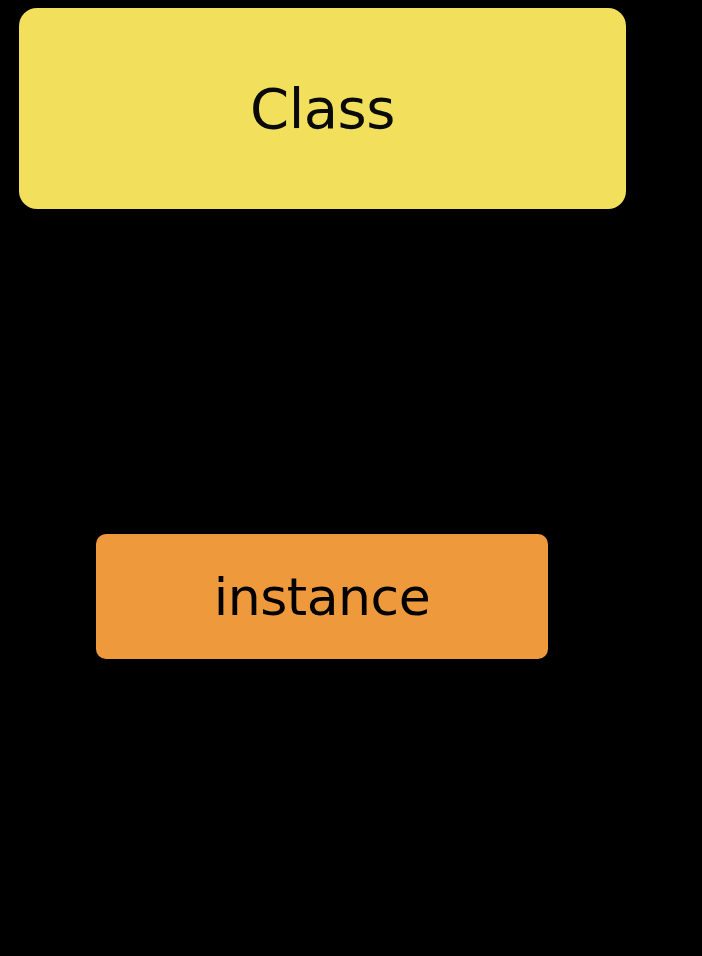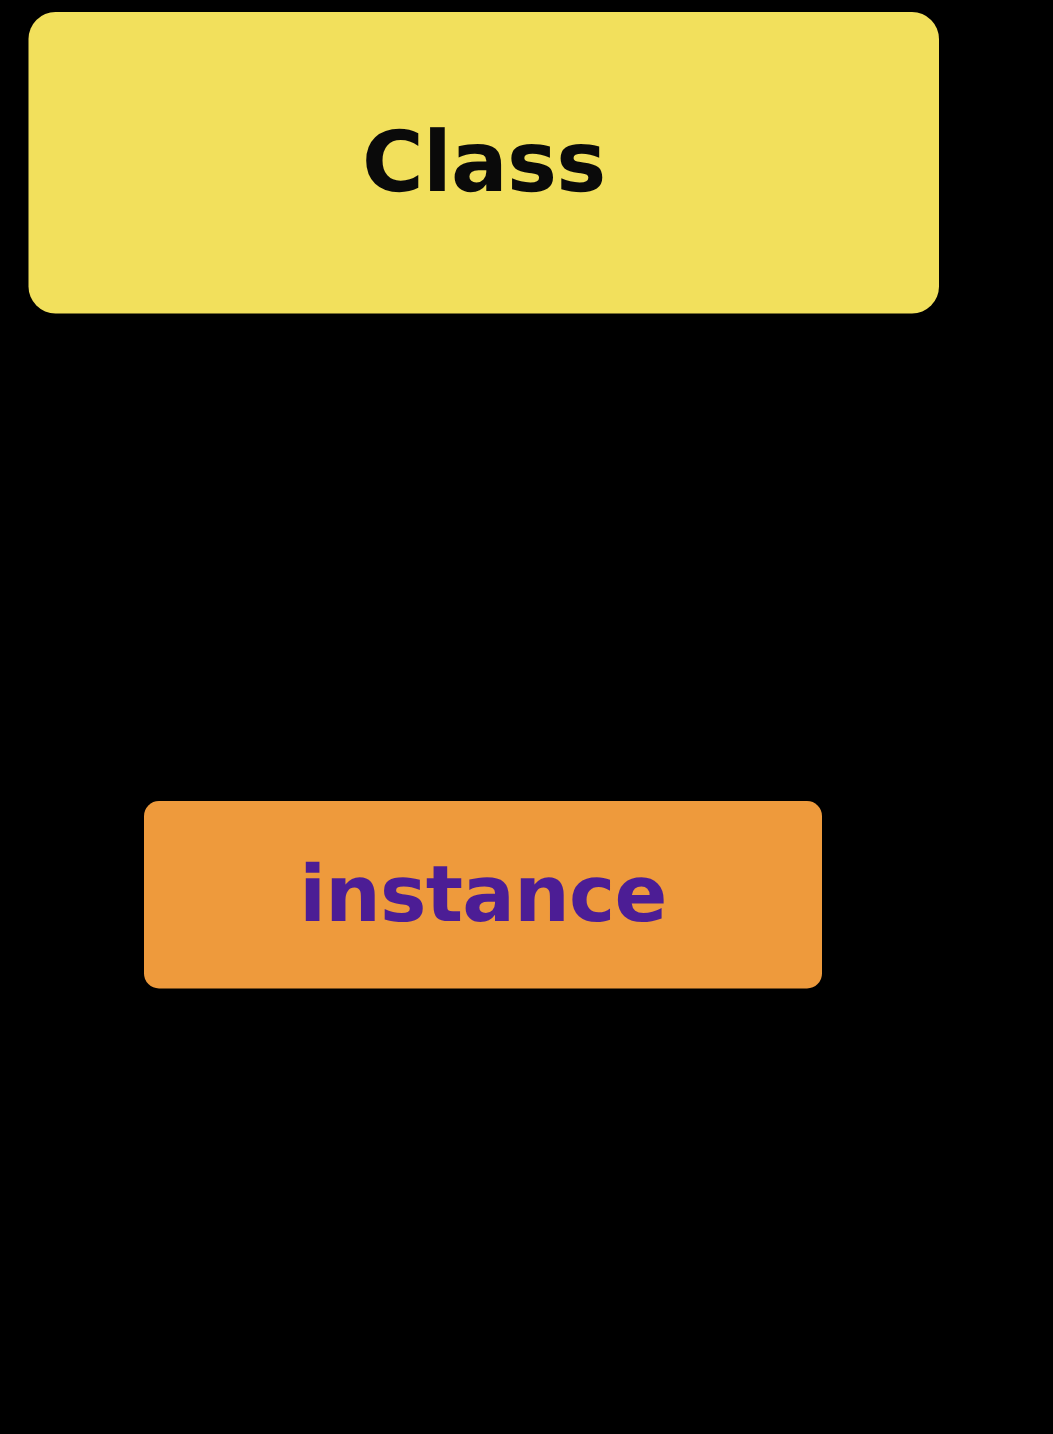--- a/index.html
+++ b/index.html
@@ -38,37 +38,37 @@
     left: 19px;
     top: 8px;
     width: 607px;
     height: 201px;
     background: #F2E05C;
     border-radius: 18px;
   }
   #node-class .node-label {
     color: #0A0A0A;
     font-size: 56px;
-    font-weight: 700;
+    font-weight: 400;
     letter-spacing: -0.5px;
   }
 
   
   #node-instance {
     left: 96px;
     top: 534px;
     width: 452px;
     height: 125px;
     background: #EE9A3C;
     border-radius: 10px;
   }
   #node-instance .node-label {
-    color: #4c1d95;
+    color: #000000;
     font-size: 52px;
-    font-weight: 700;
+    font-weight: 400;
     letter-spacing: -0.5px;
   }
 </style>
 </head>
 <body>
 
 <div id="canvas">
 
   <div class="node" id="node-class">
     <span class="node-label">Class</span>

